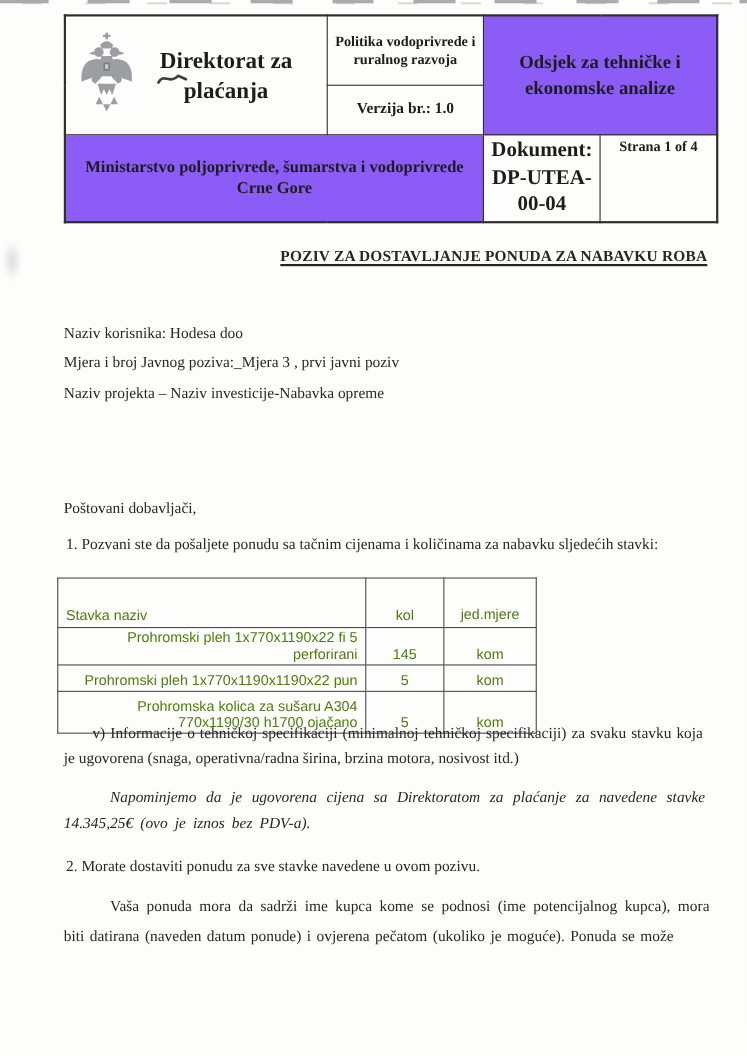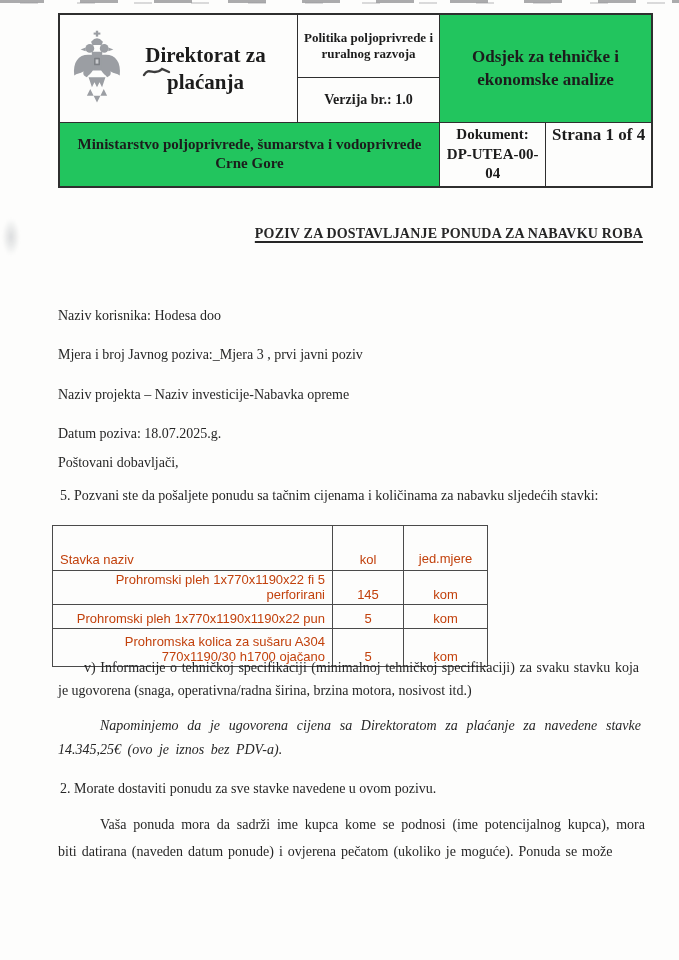--- a/index.html
+++ b/index.html
@@ -24,45 +24,45 @@
     filter:blur(1px);
   }
   
   .hdr{
     position:absolute;left:58px;top:13px;width:565px;
     border-collapse:collapse;table-layout:fixed;
     color:#1c1c1c;
   }
   .hdr td{border:1.6px solid #2f2f2f;padding:2px 4px;text-align:center;font-weight:bold;}
   .hdr{border:2px solid #2f2f2f;}
-  .cell-gray{background:#22c55e;}
+  .cell-gray{background:#8b5cf6;}
   .cell-logo{width:229px;height:98px;}
   .logo-wrap{display:flex;align-items:center;justify-content:flex-start;}
   .logo-wrap svg{flex:0 0 auto;margin-left:6px;}
   .directorate{flex:1;font-size:21px;line-height:1.25;font-weight:bold;padding-right:6px;}
   .cell-policy{width:133px;height:58px;font-size:13px;line-height:1.25;vertical-align:middle;}
   .cell-version{height:40px;font-size:14px;vertical-align:middle;}
   .cell-dept{width:203px;font-size:17px;line-height:1.35;vertical-align:middle;}
   .cell-ministry{height:47px;font-size:15px;line-height:1.3;vertical-align:middle;}
-  .cell-doc{width:111px;font-size:15px;line-height:1.3;vertical-align:middle;}
-  .cell-page{width:92px;font-size:17px;vertical-align:top;padding-top:6px;margin-top:23px;}
+  .cell-doc{width:111px;font-size:19px;line-height:1.3;vertical-align:middle;}
+  .cell-page{width:92px;font-size:13px;vertical-align:top;padding-top:6px;margin-top:23px;}
   .pen-mark{position:absolute;left:142px;top:64px;}
   
   .content{position:absolute;left:58px;right:36px;top:0;font-size:14px;}
   .doc-title{
     position:absolute;top:226px;left:0;right:0;text-align:right;
     font-weight:bold;font-size:14px;letter-spacing:.2px;
     text-decoration:underline;text-underline-offset:3px;text-decoration-thickness:1.5px;
   }
   .meta{position:absolute;top:290px;left:0;right:0;}
-  .meta div{line-height:27.4px;margin-top:12px;}
+  .meta div{line-height:27.4px;}
   .salute{position:absolute;top:455px;left:0;}
   .p1{position:absolute;top:488px;left:2px;right:0;}
   .items{position:absolute;top:525px;left:-6px;border-collapse:collapse;table-layout:fixed;
-    font-family:"Liberation Sans","DejaVu Sans",sans-serif;font-size:13px;color:#c2410c;padding-left:34px;}
+    font-family:"Liberation Sans","DejaVu Sans",sans-serif;font-size:13px;color:#4d7c0f;padding-left:34px;}
   .items td,.items th{border:1.5px solid #4a4a4a;padding:1px 7px;font-weight:normal;text-align:right;}
   .items th{text-align:left;vertical-align:bottom;padding-bottom:3px;}
   .items th.c-qty,.items th.c-unit{text-align:center;}
   .items .c-name{width:265px;}
   .items .c-qty{width:56px;text-align:center;}
   .items .c-unit{width:69px;text-align:center;}
   .items thead th{height:40px;}
   .items tbody td{height:20px;vertical-align:bottom;padding-bottom:2px;}
   .items tr.tall td{height:34px;margin-left:31px;}
   .unit-wrap{display:inline-block;width:54px;overflow-wrap:anywhere;line-height:1.2;text-align:center;}
@@ -104,21 +104,21 @@
                 <path d="M40 70 l4 8 h-8 z"></path>
                 <path d="M28 78 h8 l-4 8 z"></path>
               </g>
               <rect x="28.5" y="33" width="7" height="9" rx="1" fill="#7c7f84"></rect>
               <rect x="30.3" y="35" width="3.4" height="5" fill="#c9cbce"></rect>
             </svg>
           </span>
           <div class="directorate">Direktorat za plaćanja</div>
         </div>
       </td>
-      <td class="cell-policy">Politika poljoprivrede i ruralnog razvoja</td>
+      <td class="cell-policy">Politika vodoprivrede i ruralnog razvoja</td>
       <td class="cell-dept cell-gray" colspan="2" rowspan="2">Odsjek za tehničke i ekonomske analize</td>
     </tr>
     <tr>
       <td class="cell-version">Verzija br.: 1.0</td>
     </tr>
     <tr>
       <td class="cell-ministry cell-gray" colspan="2">Ministarstvo poljoprivrede, šumarstva i vodoprivrede Crne Gore</td>
       <td class="cell-doc">Dokument: DP-UTEA-00-04</td>
       <td class="cell-page">Strana 1 of 4</td>
     </tr>
@@ -129,26 +129,25 @@
     <path d="M2 11 C7 2 12 13 20 5 L27 8" fill="none" stroke="#3c3c3c" stroke-width="2.4" stroke-linecap="round"></path>
   </svg>
 
   <div class="content">
     <div class="doc-title">POZIV ZA DOSTAVLJANJE PONUDA ZA NABAVKU ROBA</div>
 
     <div class="meta">
       <div>Naziv korisnika: Hodesa doo</div>
       <div>Mjera i broj Javnog poziva:_Mjera 3 , prvi javni poziv</div>
       <div>Naziv projekta – Naziv investicije-Nabavka opreme</div>
-      <div>Datum poziva: 18.07.2025.g.</div>
     </div>
 
     <div class="salute">Poštovani dobavljači,</div>
 
-    <div class="p1">5.  Pozvani ste da pošaljete ponudu sa tačnim cijenama i količinama za nabavku sljedećih stavki:</div>
+    <div class="p1">1.  Pozvani ste da pošaljete ponudu sa tačnim cijenama i količinama za nabavku sljedećih stavki:</div>
 
     <table class="items">
       <thead>
         <tr>
           <th class="c-name">Stavka naziv</th>
           <th class="c-qty">kol</th>
           <th class="c-unit">
             <span class="unit-wrap">jed.mjere</span>
           </th>
         </tr>

